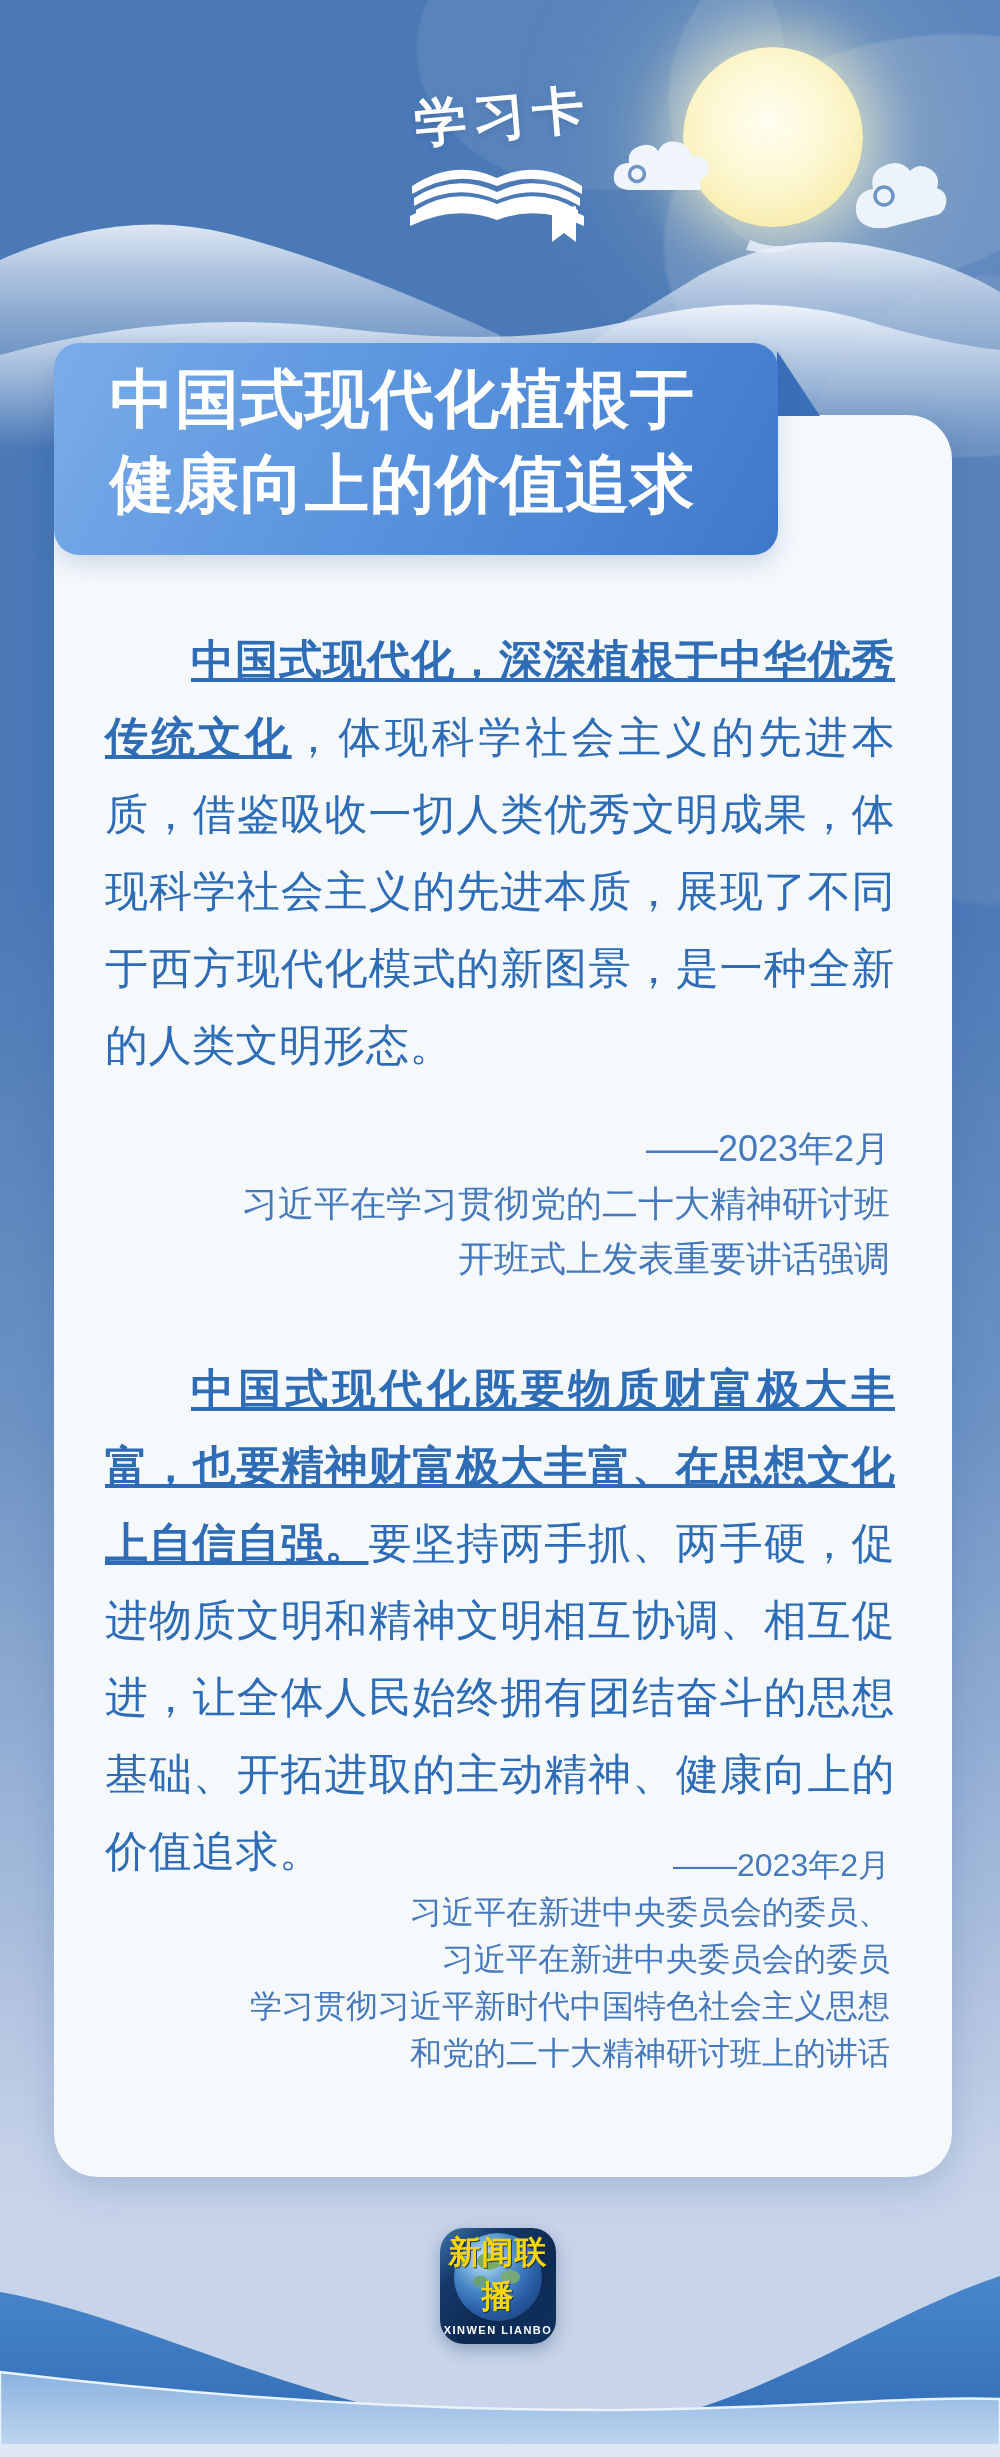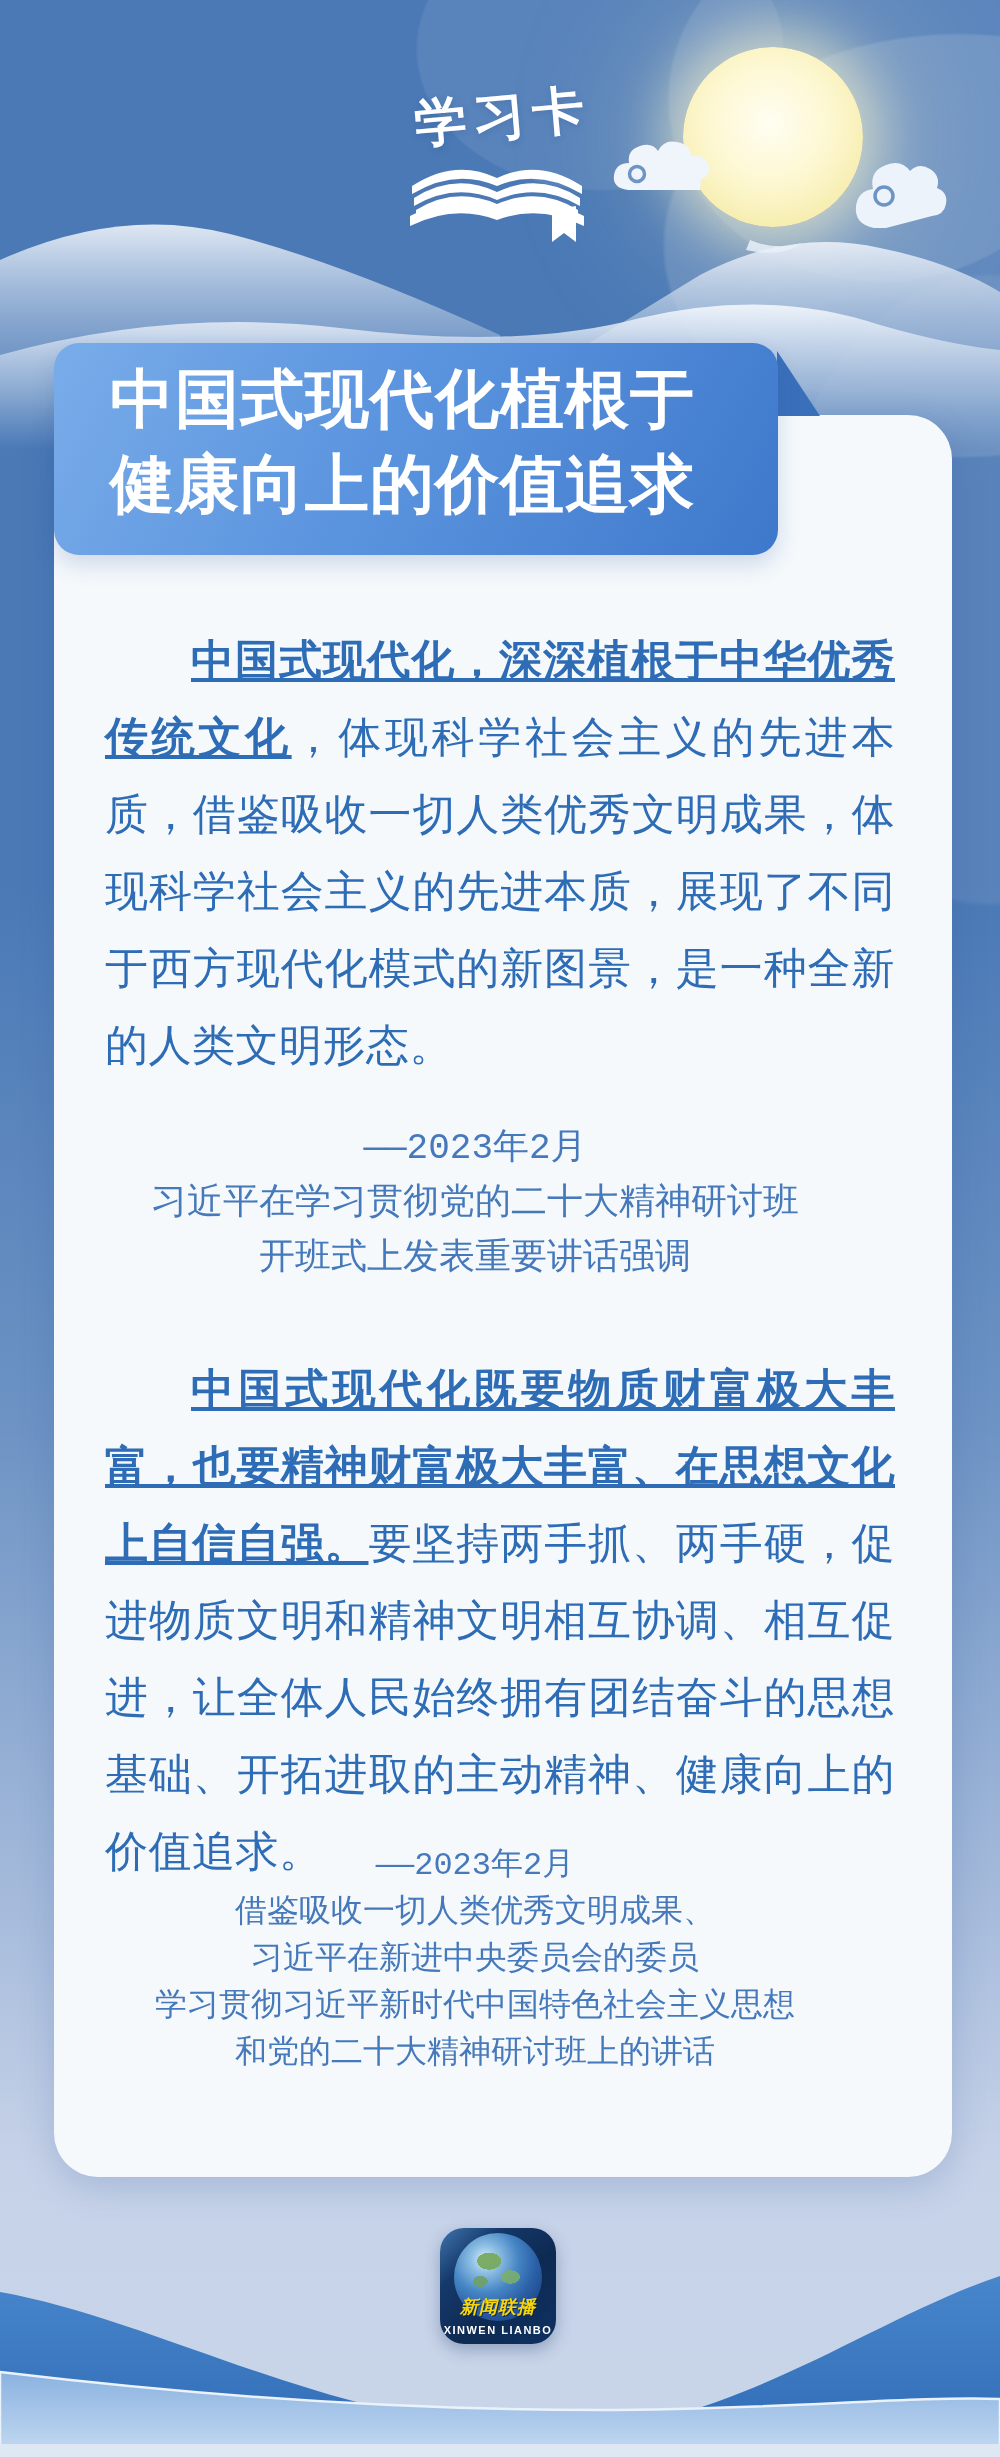--- a/index.html
+++ b/index.html
@@ -57,44 +57,43 @@
   
   .para{
     position:absolute;left:105px;width:790px;z-index:8;
     color:#2e6db6;font-size:43px;line-height:77px;letter-spacing:.5px;
     text-align:justify;text-indent:2em;font-weight:500;
   }
   .para .lead{font-weight:800;text-decoration:underline;}
   .para1{top:622px;}
   .para2{top:1351px;}
   .attr{
-    position:absolute;left:60px;right:110px;z-index:8;text-align:center;
-    color:#4679bb;font-family:Liberation Mono, monospace;
+    position:absolute;left:60px;right:110px;z-index:8;text-align:right;
+    color:#4679bb;font-family:Liberation Sans, sans-serif;
   }
   .attr1{top:1121px;font-size:36px;line-height:55px;}
   .attr2{top:1842px;font-size:32px;line-height:47px;}
   
   .applogo{
     position:absolute;left:440px;top:2228px;width:116px;height:116px;border-radius:24px;
     background:linear-gradient(135deg,#3f76ad 0%,#16396b 26%,#0d2a52 58%,#0f3161 100%);
     overflow:hidden;z-index:8;box-shadow:0 6px 16px rgba(20,50,100,.30);
   }
   .earth{
     position:absolute;left:14px;top:5px;width:88px;height:88px;border-radius:50%;
     background:
       radial-gradient(20px 14px at 40% 32%, rgba(120,170,95,.95) 0 60%, transparent 61%),
       radial-gradient(16px 11px at 64% 50%, rgba(125,175,105,.85) 0 60%, transparent 61%),
       radial-gradient(12px 9px at 30% 55%, rgba(110,160,90,.8) 0 60%, transparent 61%),
       radial-gradient(circle at 35% 30%, #d8ecf8 0%, #8fc0e4 16%, #4585c4 40%, #2a5ea6 62%, #12366b 100%);
   }
   .applogo-cn{
     position:absolute;bottom:25px;width:100%;text-align:center;
-    color:#f7d60a;font-size:18px;font-weight:900;letter-spacing:1px;
+    color:#f7d60a;font-size:32px;font-weight:900;letter-spacing:1px;
     text-shadow:1px 1px 0 rgba(10,30,60,.8);
-    font-style:italic;
   }
   .applogo-en{
     position:absolute;bottom:8px;width:100%;text-align:center;
     color:#ffffff;font-size:11px;font-weight:700;letter-spacing:1.5px;
   }
   .waves-svg{position:absolute;left:0;top:2272px;z-index:7;}
 </style>
 </head>
 <body>
 
@@ -163,21 +162,21 @@
   <div class="attr attr1">
     <div>——2023年2月</div>
     <div>习近平在学习贯彻党的二十大精神研讨班</div>
     <div>开班式上发表重要讲话强调</div>
   </div>
 
   <div class="para para2"><span class="lead">中国式现代化既要物质财富极大丰富，也要精神财富极大丰富、在思想文化上自信自强。</span><span>要坚持两手抓、两手硬，促进物质文明和精神文明相互协调、相互促进，让全体人民始终拥有团结奋斗的思想基础、开拓进取的主动精神、健康向上的价值追求。</span></div>
 
   <div class="attr attr2">
     <div>——2023年2月</div>
-    <div>借鉴吸收一切人类优秀文明成果、</div>
+    <div>习近平在新进中央委员会的委员、</div>
     <div>习近平在新进中央委员会的委员</div>
     <div>学习贯彻习近平新时代中国特色社会主义思想</div>
     <div>和党的二十大精神研讨班上的讲话</div>
   </div>
 
   <svg class="waves-svg" width="1000" height="185" viewBox="0 0 1000 185">
     <defs>
       <linearGradient id="wd" x1="0" y1="0" x2="0" y2="1">
         <stop offset="0" stop-color="#4886cc"></stop>
         <stop offset="1" stop-color="#2e6ab4"></stop>

